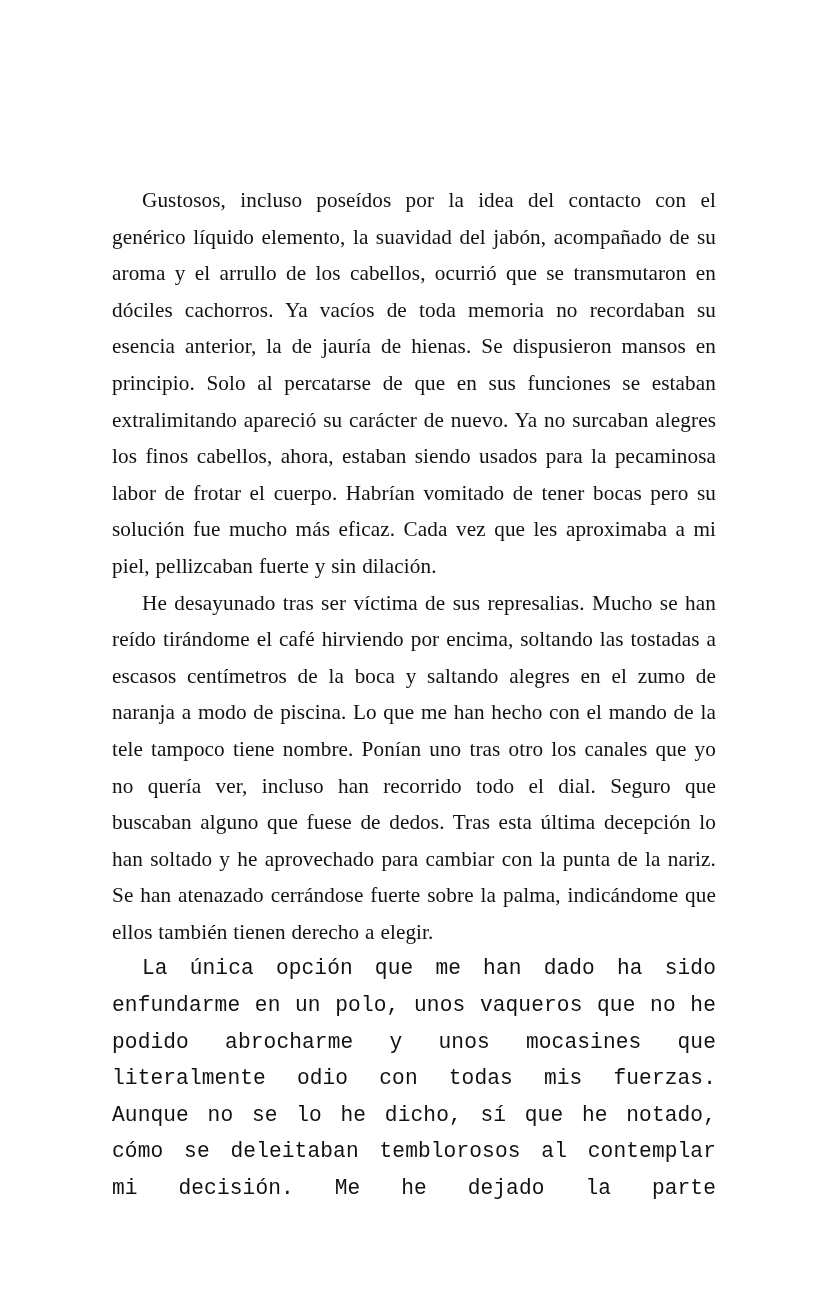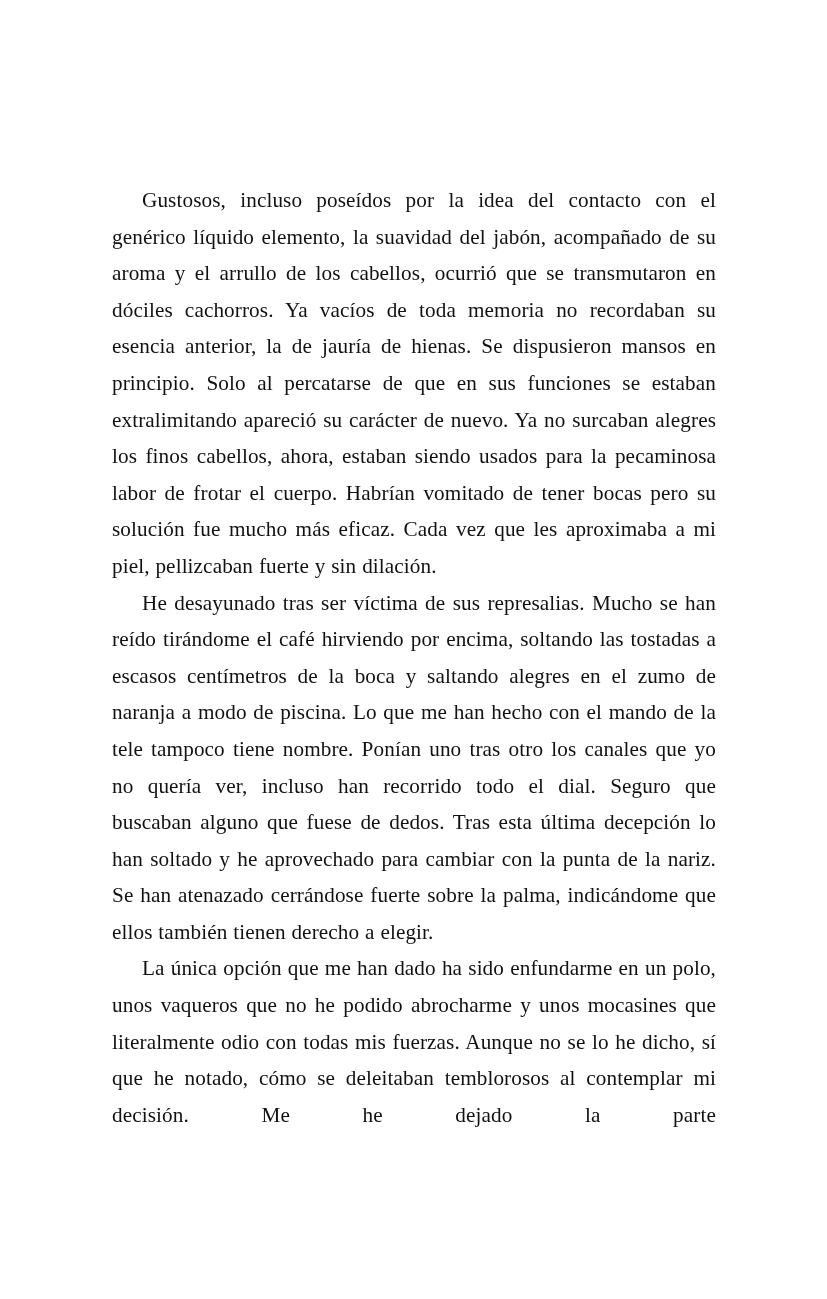--- a/index.html
+++ b/index.html
@@ -52,16 +52,16 @@
 </head>
 <body style="background: rgb(255, 255, 255);">
 
 <div class="page" style="background: rgb(255, 255, 255);">
   <div class="text-block">
 
     <p class="para short-last" style="color: rgb(17, 17, 17);">Gustosos, incluso poseídos por la idea del contacto con el genérico líquido elemento, la suavidad del jabón, acompañado de su aroma y el arrullo de los cabellos, ocurrió que se transmutaron en dóciles cachorros. Ya vacíos de toda memoria no recordaban su esencia anterior, la de jauría de hienas. Se dispusieron mansos en principio. Solo al percatarse de que en sus funciones se estaban extralimitando apareció su carácter de nuevo. Ya no surcaban alegres los finos cabellos, ahora, estaban siendo usados para la pecaminosa labor de frotar el cuerpo. Habrían vomitado de tener bocas pero su solución fue mucho más eficaz. Cada vez que les aproximaba a mi piel, pellizcaban fuerte y sin dilación.</p>
 
     <p class="para short-last" style="color: rgb(17, 17, 17);">He desayunado tras ser víctima de sus represalias. Mucho se han reído tirándome el café hirviendo por encima, soltando las tostadas a escasos centímetros de la boca y saltando alegres en el zumo de naranja a modo de piscina. Lo que me han hecho con el mando de la tele tampoco tiene nombre. Ponían uno tras otro los canales que yo no quería ver, incluso han recorrido todo el dial. Seguro que buscaban alguno que fuese de dedos. Tras esta última decepción lo han soltado y he aprovechado para cambiar con la punta de la nariz. Se han atenazado cerrándose fuerte sobre la palma, indicándome que ellos también tienen derecho a elegir.</p>
 
-    <p class="para" style="color: rgb(17, 17, 17);">La única opción que me han dado ha sido enfundarme en un polo, unos vaqueros que no he podido abrocharme y unos mocasines que literalmente odio con todas mis fuerzas. Aunque no se lo he dicho, sí que he notado, cómo se deleitaban temblorosos al contemplar mi decisión. Me he dejado la parte</p>
+    <p class="para" style="color: rgb(17, 17, 17); font-family: Liberation Mono, monospace;">La única opción que me han dado ha sido enfundarme en un polo, unos vaqueros que no he podido abrocharme y unos mocasines que literalmente odio con todas mis fuerzas. Aunque no se lo he dicho, sí que he notado, cómo se deleitaban temblorosos al contemplar mi decisión. Me he dejado la parte</p>
 
   </div>
 </div>
 
 </body></html>

